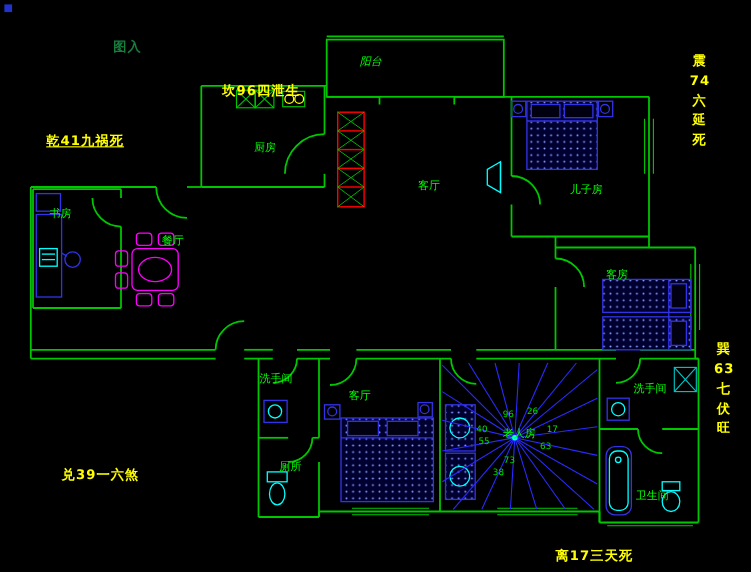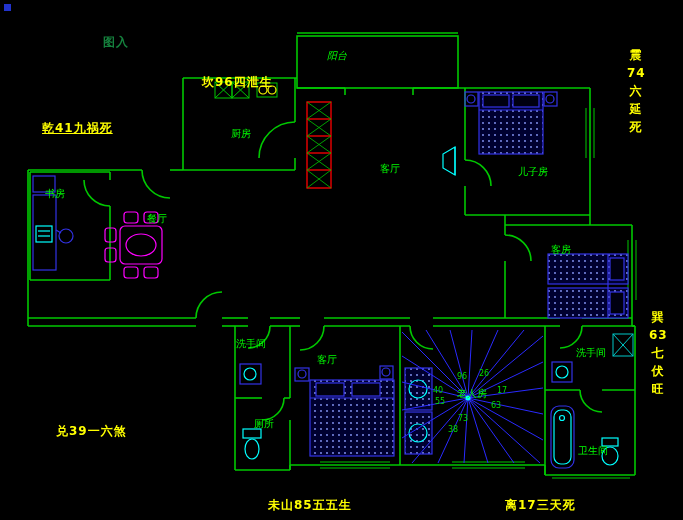--- a/index.html
+++ b/index.html
@@ -282,21 +282,20 @@
 74
 六
 延
 死</div>
       <div class="fs-label vertical" style="left: 649px; top: 308px;">巽
 63
 七
 伏
 旺</div>
       <div class="fs-label" style="left: 56px; top: 423px;">兑39一六煞</div>
-      <div class="fs-label" style="left: 268px; top: 497px;">未山85五五生</div>
       <div class="fs-label" style="left: 505px; top: 497px;">离17三天死</div>
       <div class="room-label" style="left: 327px; top: 49px; font-style: italic;">阳台</div>
       <div class="room-label" style="left: 231px; top: 127px;">厨房</div>
       <div class="room-label" style="left: 380px; top: 162px;">客厅</div>
       <div class="room-label" style="left: 518px; top: 165px;">儿子房</div>
       <div class="room-label" style="left: 551px; top: 243px;">客房</div>
       <div class="room-label" style="left: 45px; top: 187px;">书房</div>
       <div class="room-label" style="left: 147px; top: 212px;">餐厅</div>
       <div class="room-label" style="left: 236px; top: 337px;">洗手间</div>
       <div class="room-label" style="left: 317px; top: 353px;">客厅</div>

